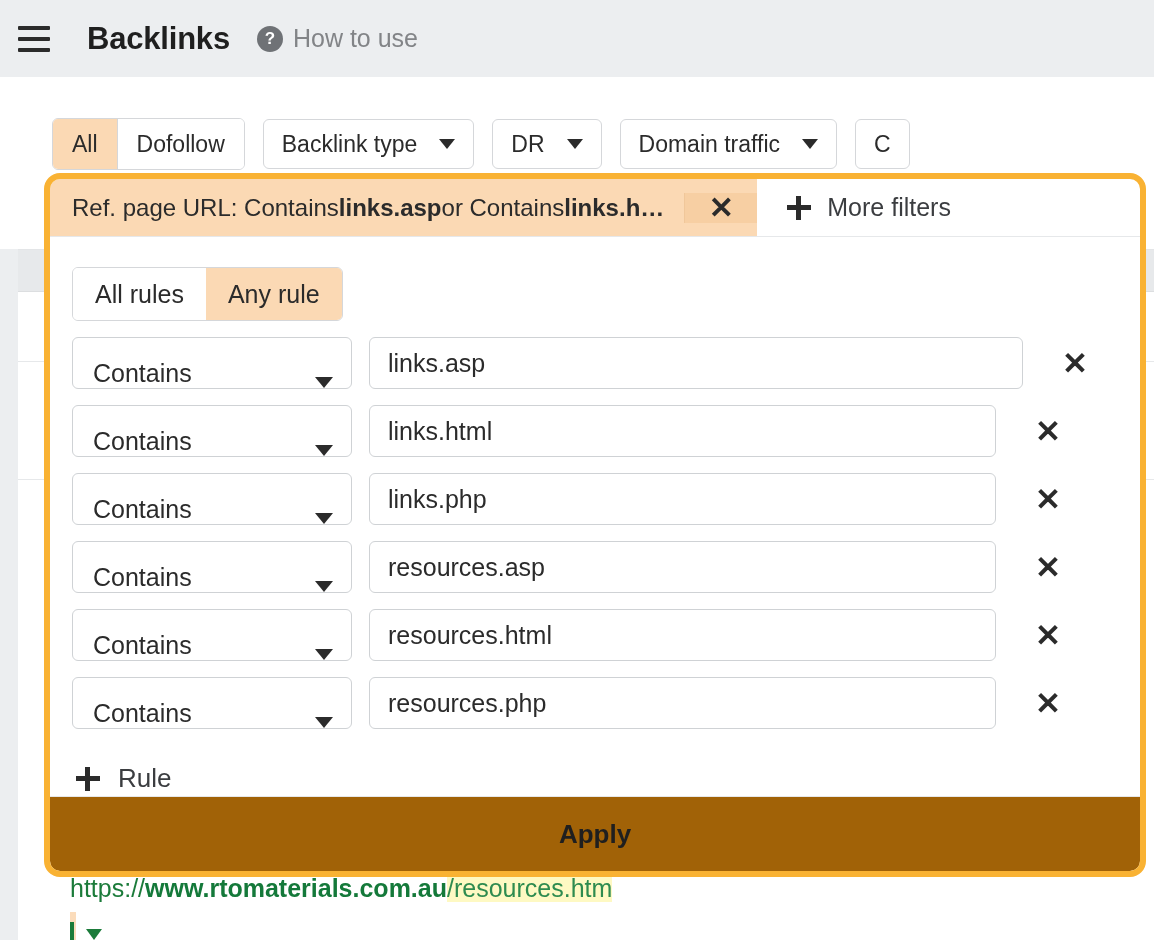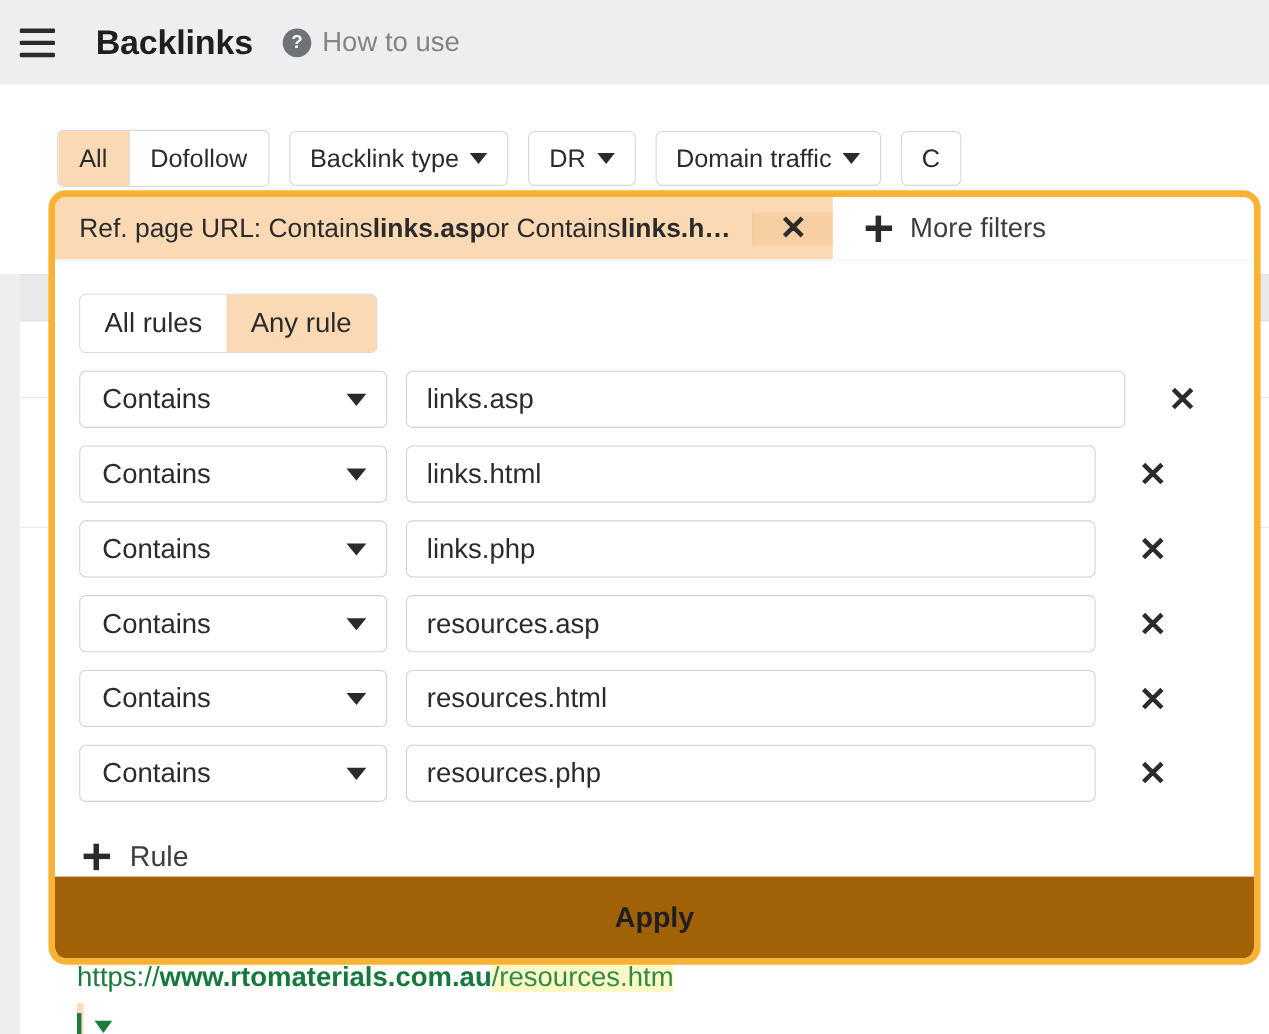--- a/index.html
+++ b/index.html
@@ -121,21 +121,21 @@
     cursor: pointer;
     border-right: 1px solid #d5d7da;
   }
   .seg:last-child { border-right: none; }
   .seg.active {
     background: #fbd9b4;
   }
   .pill {
     display: flex;
     align-items: center;
-    gap: 10px;
+    gap: 22px;
     height: 50px;
     padding: 0 18px;
     border: 1px solid #d5d7da;
     border-radius: 6px;
     background: #ffffff;
     font-size: 23px;
     color: #2b2b2b;
     cursor: pointer;
     box-sizing: border-box;
   }
@@ -351,21 +351,21 @@
     align-items: center;
     margin-bottom: 16px;
   }
   .op-select {
     width: 280px;
     height: 52px;
     border: 1px solid #cfd2d5;
     border-radius: 6px;
     background: #ffffff;
     display: flex;
-    align-items: center;
+    align-items: flex-end;
     justify-content: space-between;
     padding: 0 18px 0 20px;
     box-sizing: border-box;
     font-size: 25px;
     color: #2b2b2b;
     cursor: pointer;
   }
   .op-caret {
     width: 0; height: 0;
     border-left: 9px solid transparent;

